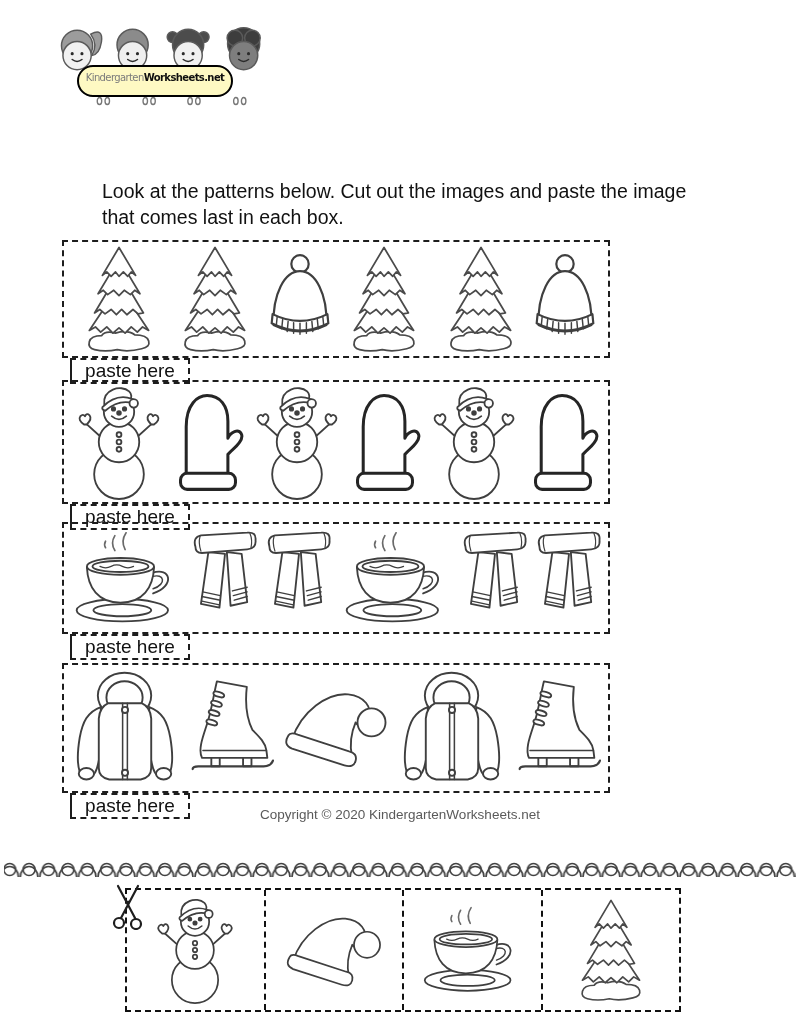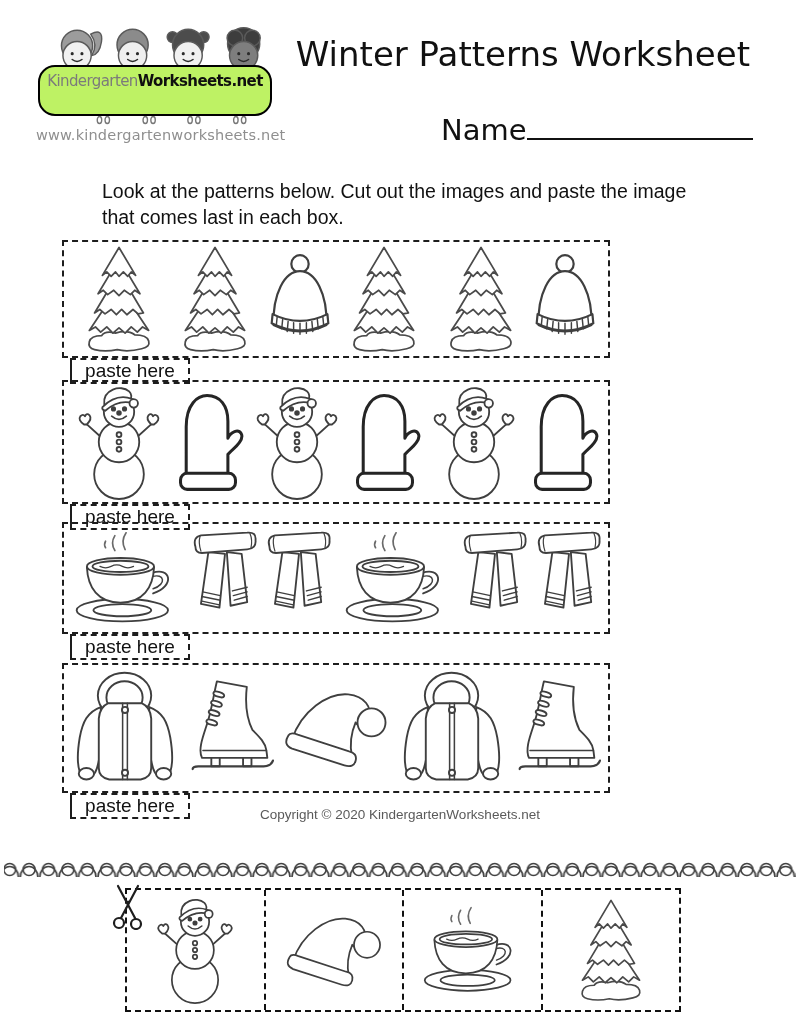--- a/index.html
+++ b/index.html
@@ -2,23 +2,23 @@
 <html><head>
 <meta charset="utf-8">
 <style>
   html,body{margin:0;padding:0;background:#fff;}
   .page{position:relative;width:800px;height:1035px;background:#fff;overflow:hidden;
         font-family:"Liberation Sans",sans-serif;color:#222;}
 
   
   .logo{position:absolute;left:36px;top:10px;width:238px;text-align:center;}
   .logo-heads{display:block;margin:0 auto -7px auto;}
-  .logo-box{position:relative;display:inline-block;background:#bef264;border:2.5px solid #000;
-            border-radius:17px;padding:5px 7px 24px 7px;white-space:nowrap;
-            font-family:"DejaVu Sans",sans-serif;font-size:15px;letter-spacing:-0.6px;}
+  .logo-box{position:relative;display:inline-block;background:#fef9c3;border:2.5px solid #000;
+            border-radius:17px;padding:5px 7px 12px 7px;white-space:nowrap;
+            font-family:"DejaVu Sans",sans-serif;font-size:10px;letter-spacing:-0.6px;}
   .logo-k1{color:#7b7b7b;font-weight:500;}
   .logo-k2{color:#0f0f0f;font-weight:800;}
   .logo-feet{display:block;margin:-1px auto 1px auto;}
   .logo-url{font-family:"DejaVu Sans",sans-serif;font-size:14.5px;color:#8f8f8f;letter-spacing:.2px;}
 
   
   .title{position:absolute;right:50px;top:34px;font-family:"DejaVu Sans",sans-serif;
          font-size:34px;font-weight:400;color:#111;}
   .name-row{position:absolute;left:441px;top:108px;font-family:"DejaVu Sans",sans-serif;
             font-size:29px;color:#111;white-space:nowrap;}
@@ -240,27 +240,22 @@
         <ellipse cx="59" cy="5" rx="2.3" ry="3.6"></ellipse>
           <ellipse cx="67" cy="5" rx="2.3" ry="3.6"></ellipse>
         <ellipse cx="106" cy="5" rx="2.3" ry="3.6"></ellipse>
           <ellipse cx="114" cy="5" rx="2.3" ry="3.6"></ellipse>
         <ellipse cx="152" cy="5" rx="2.3" ry="3.6"></ellipse>
           <ellipse cx="160" cy="5" rx="2.3" ry="3.6"></ellipse>
         <ellipse cx="199" cy="5" rx="2.3" ry="3.6"></ellipse>
           <ellipse cx="207" cy="5" rx="2.3" ry="3.6"></ellipse>
       </g>
     </svg>
-    <div class="logo-url">www.kindergartenworksheets.net</div>
-  </div>
-
-  <div class="title">Winter Patterns Worksheet</div>
-  <div class="name-row">
-    <span>Name</span><span class="name-line"></span>
-  </div>
+  </div>
+
   <div class="instructions">Look at the patterns below. Cut out the images and paste the image that comes last in each box.</div>
 
   <div class="prow prow1">
     <div class="strip">
         <svg class="art art-tree">
           <use href="#sym-tree"></use>
         </svg>
         <svg class="art art-tree">
           <use href="#sym-tree"></use>
         </svg>

